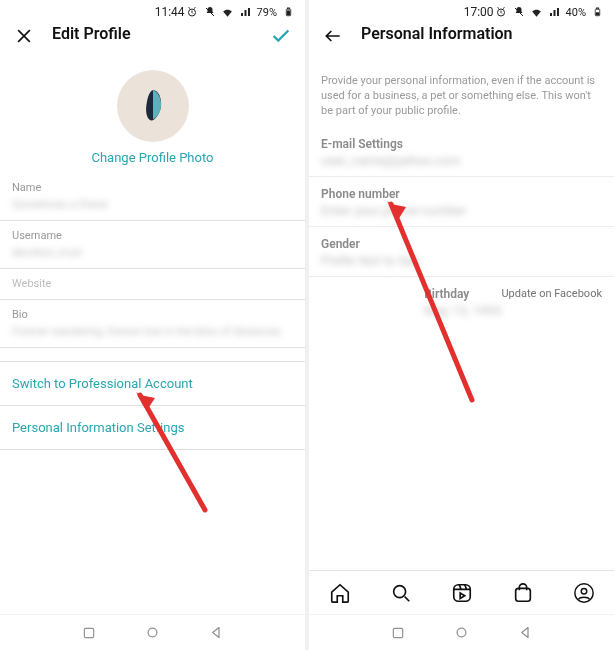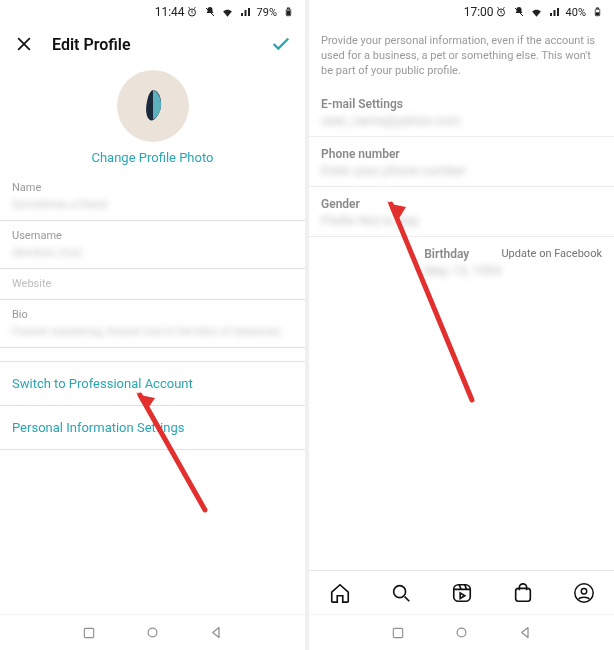--- a/index.html
+++ b/index.html
@@ -27,21 +27,20 @@
     justify-content: flex-end;
     padding: 0 10px;
     font-size: 12px;
     color: #222;
   }
   .status-right { display: flex; align-items: center; gap: 4px; }
   .status-icon { display: inline-flex; align-items: center; justify-content: center; width: 14px; height: 14px; }
   .titlebar {
     height: 40px;
     display: flex;
-    align-items: center;
     padding: 0 12px;
     gap: 16px;
   }
   .titlebar .title { font-weight: 600; font-size: 16px; color: #111; }
   .titlebar .spacer { flex: 1; }
   .iconbtn { display: inline-flex; align-items: center; justify-content: center; width: 24px; height: 24px; cursor: pointer; }
   .content { flex: 1; overflow: hidden; }
   .avatar-wrap { display: flex; flex-direction: column; align-items: center; padding: 6px 0 8px 0; }
   .avatar {
     width: 72px; height: 72px; border-radius: 50%;
@@ -239,20 +238,28 @@
       <span class="status-icon">
           <svg viewBox="0 0 24 24" width="9" height="14" fill="none" stroke="#222" stroke-width="2">
             <rect x="6" y="4" width="12" height="18" rx="2"></rect>
             <rect x="9" y="1" width="6" height="3"></rect>
             <rect x="8" y="14" width="8" height="6" fill="#222"></rect>
           </svg>
         </span>
     </div>
   </div>
 
+  <div class="titlebar">
+    <span class="iconbtn">
+      <svg viewBox="0 0 24 24" width="20" height="20" stroke="#111" stroke-width="2" fill="none">
+          <path d="M20 12H4M10 6l-6 6 6 6"></path>
+        </svg>
+    </span>
+    <span class="title">Personal Information</span>
+  </div>
 
   <div class="content">
     <div class="muted-paragraph">Provide your personal information, even if the account is used for a business, a pet or something else. This won't be part of your public profile.</div>
 
     <div class="info-label">E-mail Settings</div>
     <div class="info-value">user_name@yahoo.com</div>
     <div class="info-divider"></div>
 
     <div class="info-label">Phone number</div>
     <div class="info-value">Enter your phone number</div>

